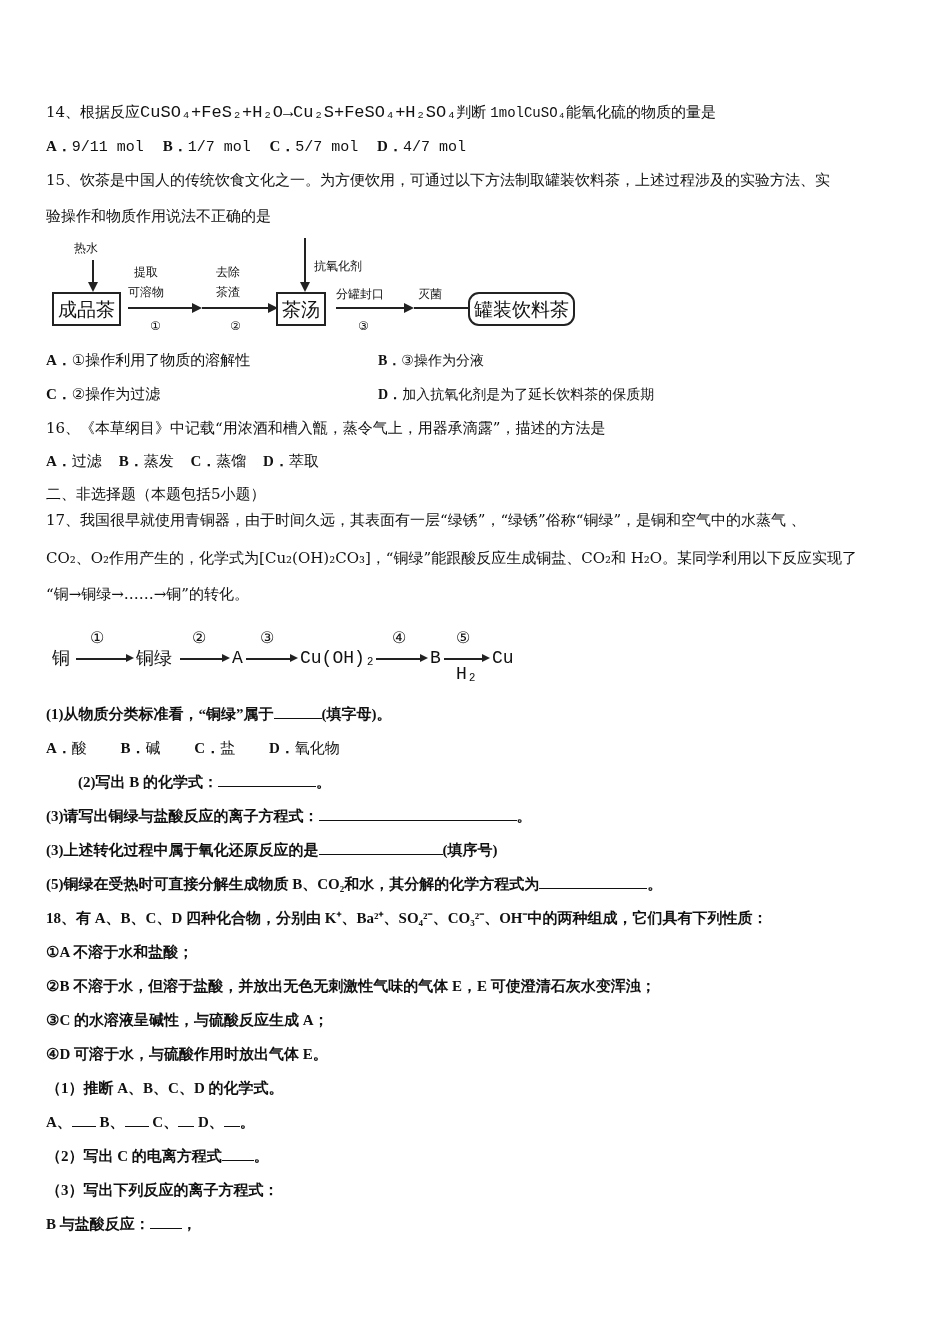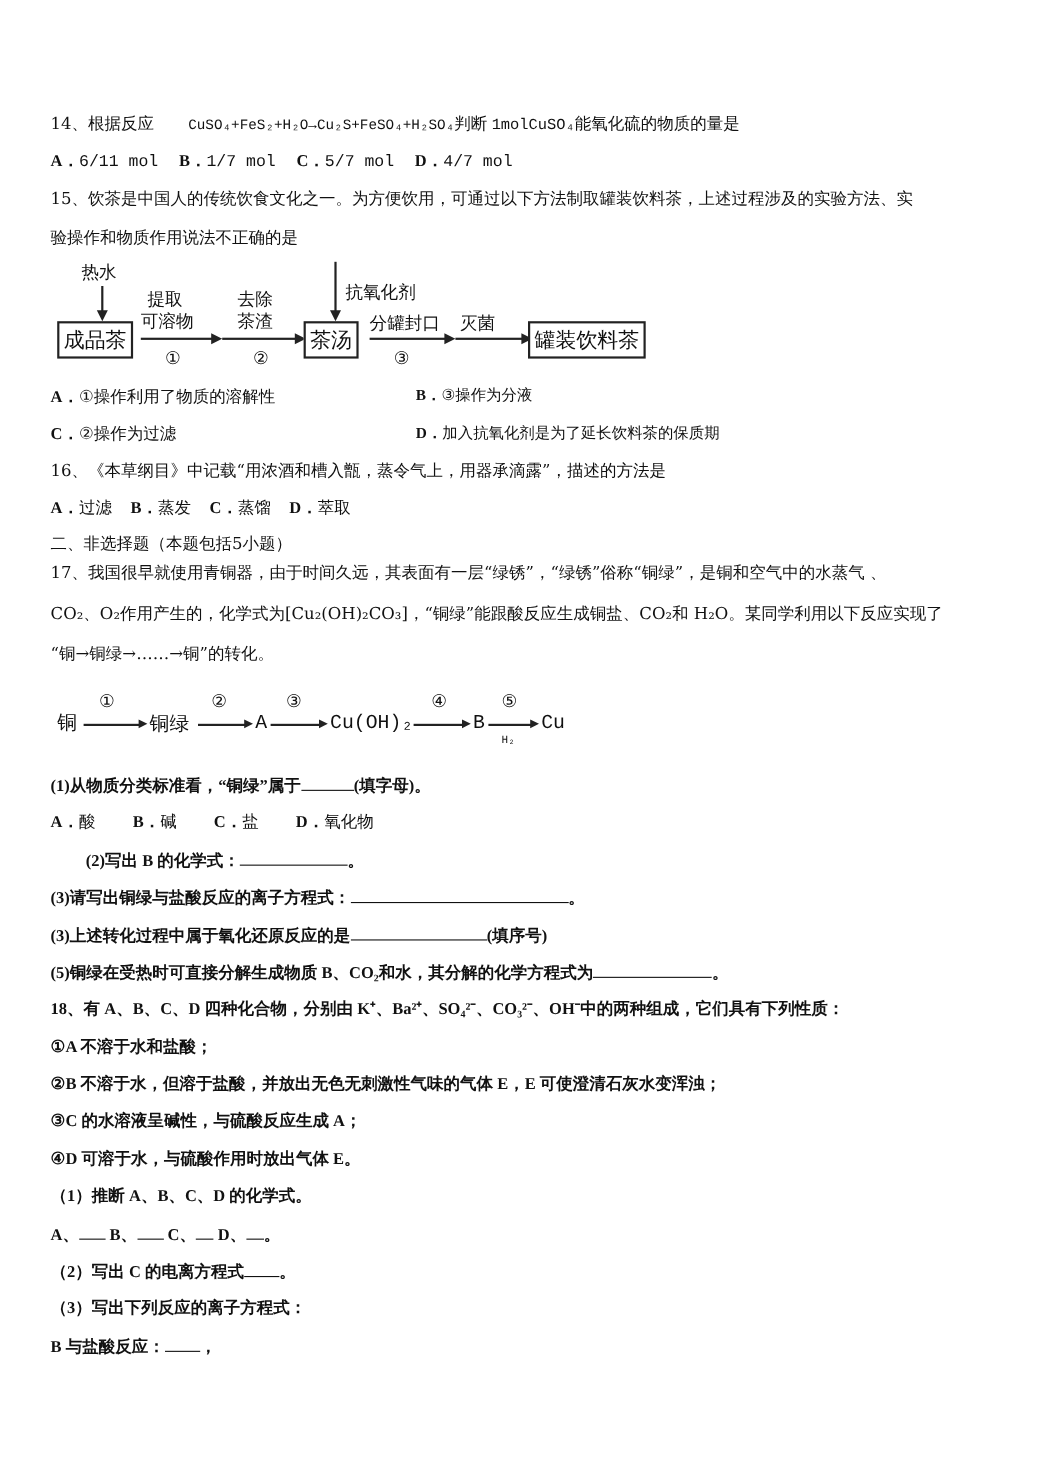--- a/index.html
+++ b/index.html
@@ -7,45 +7,45 @@
          font-family:"DejaVu Serif","Liberation Serif",serif; color:#111; }
   .line { position:absolute; left:46px; font-size:15px; line-height:20px; white-space:nowrap; }
   .mono { font-family:"Liberation Mono","DejaVu Sans Mono",monospace; }
   .b { font-weight:bold; font-family:"Liberation Serif",serif; }
   .opt { position:absolute; font-size:14px; line-height:20px; white-space:nowrap; }
   .blank { display:inline-block; border-bottom:1.3px solid #111; height:14px; vertical-align:baseline; }
   
   .diagram { position:absolute; left:46px; top:238px; width:560px; height:100px; }
   .box { position:absolute; border:2px solid #222; font-size:19px; line-height:30px;
          padding:0 4px; background:#fff; font-family:"DejaVu Sans",sans-serif; }
-  .dlabel { position:absolute; font-size:16px; line-height:20px; text-align:center;
+  .dlabel { position:absolute; font-size:12px; line-height:20px; text-align:center;
             font-family:"DejaVu Sans",sans-serif; white-space:nowrap; }
   .hline { position:absolute; height:2px; background:#222; }
   .arrowhead { position:absolute; width:0; height:0; border-top:5px solid transparent;
                border-bottom:5px solid transparent; border-left:10px solid #222; }
   .vline { position:absolute; width:2px; background:#222; }
   .arrowdown { position:absolute; width:0; height:0; border-left:5px solid transparent;
                border-right:5px solid transparent; border-top:10px solid #222; }
   
   .chain { position:absolute; left:46px; top:630px; width:480px; height:55px;
            font-family:"Liberation Mono","DejaVu Sans Mono",monospace; font-size:18px; }
   .ci { position:absolute; top:18px; line-height:20px; white-space:nowrap; }
   .cn { position:absolute; top:0; font-size:16px; line-height:18px; }
   .cl { position:absolute; top:28px; height:1.5px; background:#222; }
   .ch { position:absolute; top:24px; width:0; height:0; border-top:4px solid transparent;
         border-bottom:4px solid transparent; border-left:8px solid #222; }
 </style>
 </head>
 <body>
 
 <div class="line" style="top:102px;">
-  <span>14、根据反应</span><span class="mono" style="font-size:13px;margin-left:31px;">CuSO₄+FeS₂+H₂O→Cu₂S+FeSO₄+H₂SO₄</span><span>判断</span><span class="mono" style="font-size:14px;margin-left:4px;">1molCuSO₄</span><span>能氧化硫的物质的量是</span>
+  <span>14、根据反应</span><span class="mono" style="font-size:17px;">CuSO₄+FeS₂+H₂O→Cu₂S+FeSO₄+H₂SO₄</span><span>判断</span><span class="mono" style="font-size:14px;margin-left:4px;">1molCuSO₄</span><span>能氧化硫的物质的量是</span>
 </div>
 <div class="line" style="top:136px;">
-  <span class="b">A．</span><span class="mono">6/11 mol</span>
+  <span class="b">A．</span><span class="mono">9/11 mol</span>
   <span class="b" style="margin-left:14px;">B．</span><span class="mono">1/7 mol</span>
   <span class="b" style="margin-left:14px;">C．</span><span class="mono">5/7 mol</span>
   <span class="b" style="margin-left:14px;">D．</span><span class="mono">4/7 mol</span>
 </div>
 
 <div class="line" style="top:170px;">15、饮茶是中国人的传统饮食文化之一。为方便饮用，可通过以下方法制取罐装饮料茶，上述过程涉及的实验方法、实</div>
 <div class="line" style="top:206px;">验操作和物质作用说法不正确的是</div>
 
 <div class="diagram">
 
@@ -71,21 +71,21 @@
   <div class="dlabel" style="left:268px;top:18px;">抗氧化剂</div>
   <div class="box" style="left:230px;top:54px;">茶汤</div>
 
   <div class="dlabel" style="left:290px;top:46px;">分罐封口</div>
   <div class="dlabel" style="left:372px;top:46px;">灭菌</div>
   <div class="hline" style="left:290px;top:69px;width:70px;"></div>
   <div class="arrowhead" style="left:358px;top:65px;"></div>
   <div class="hline" style="left:368px;top:69px;width:62px;"></div>
   <div class="arrowhead" style="left:428px;top:65px;"></div>
   <div class="dlabel" style="left:312px;top:78px;">③</div>
-  <div class="box" style="left:434px;top:54px;">罐装饮料茶</div>
+  <div class="box" style="left:422px;top:54px;border-radius:11px;">罐装饮料茶</div>
 </div>
 
 <div class="line" style="top:350px;">
   <span class="b">A．</span><span>①操作利用了物质的溶解性</span>
 </div>
 <div class="opt" style="left:378px;top:350px;">
   <span class="b">B．</span><span>③操作为分液</span>
 </div>
 <div class="line" style="top:384px;">
   <span class="b">C．</span><span>②操作为过滤</span>
@@ -122,21 +122,21 @@
   <div class="cl" style="left:200px;width:46px;"></div>
   <div class="ch" style="left:244px;"></div>
   <span class="ci" style="left:254px;">Cu(OH)₂</span>
   <span class="cn" style="left:346px;">④</span>
   <div class="cl" style="left:330px;width:46px;"></div>
   <div class="ch" style="left:374px;"></div>
   <span class="ci" style="left:384px;">B</span>
   <span class="cn" style="left:410px;">⑤</span>
   <div class="cl" style="left:398px;width:40px;"></div>
   <div class="ch" style="left:436px;"></div>
-  <span class="ci" style="left:410px;top:34px;font-size:10px;">H₂</span>
+  <span class="ci" style="left:410px;top:34px;font-size:18px;">H₂</span>
   <span class="ci" style="left:446px;">Cu</span>
 </div>
 
 <div class="line b" style="top:704px;">
   <span>(1)从物质分类标准看，“铜绿”属于</span><span class="blank" style="width:48px;"></span><span>(填字母)。</span>
 </div>
 <div class="line b" style="top:738px;">
   <span>A．</span><span style="font-weight:normal;">酸</span>
   <span style="margin-left:30px;">B．</span><span style="font-weight:normal;">碱</span>
   <span style="margin-left:30px;">C．</span><span style="font-weight:normal;">盐</span>

